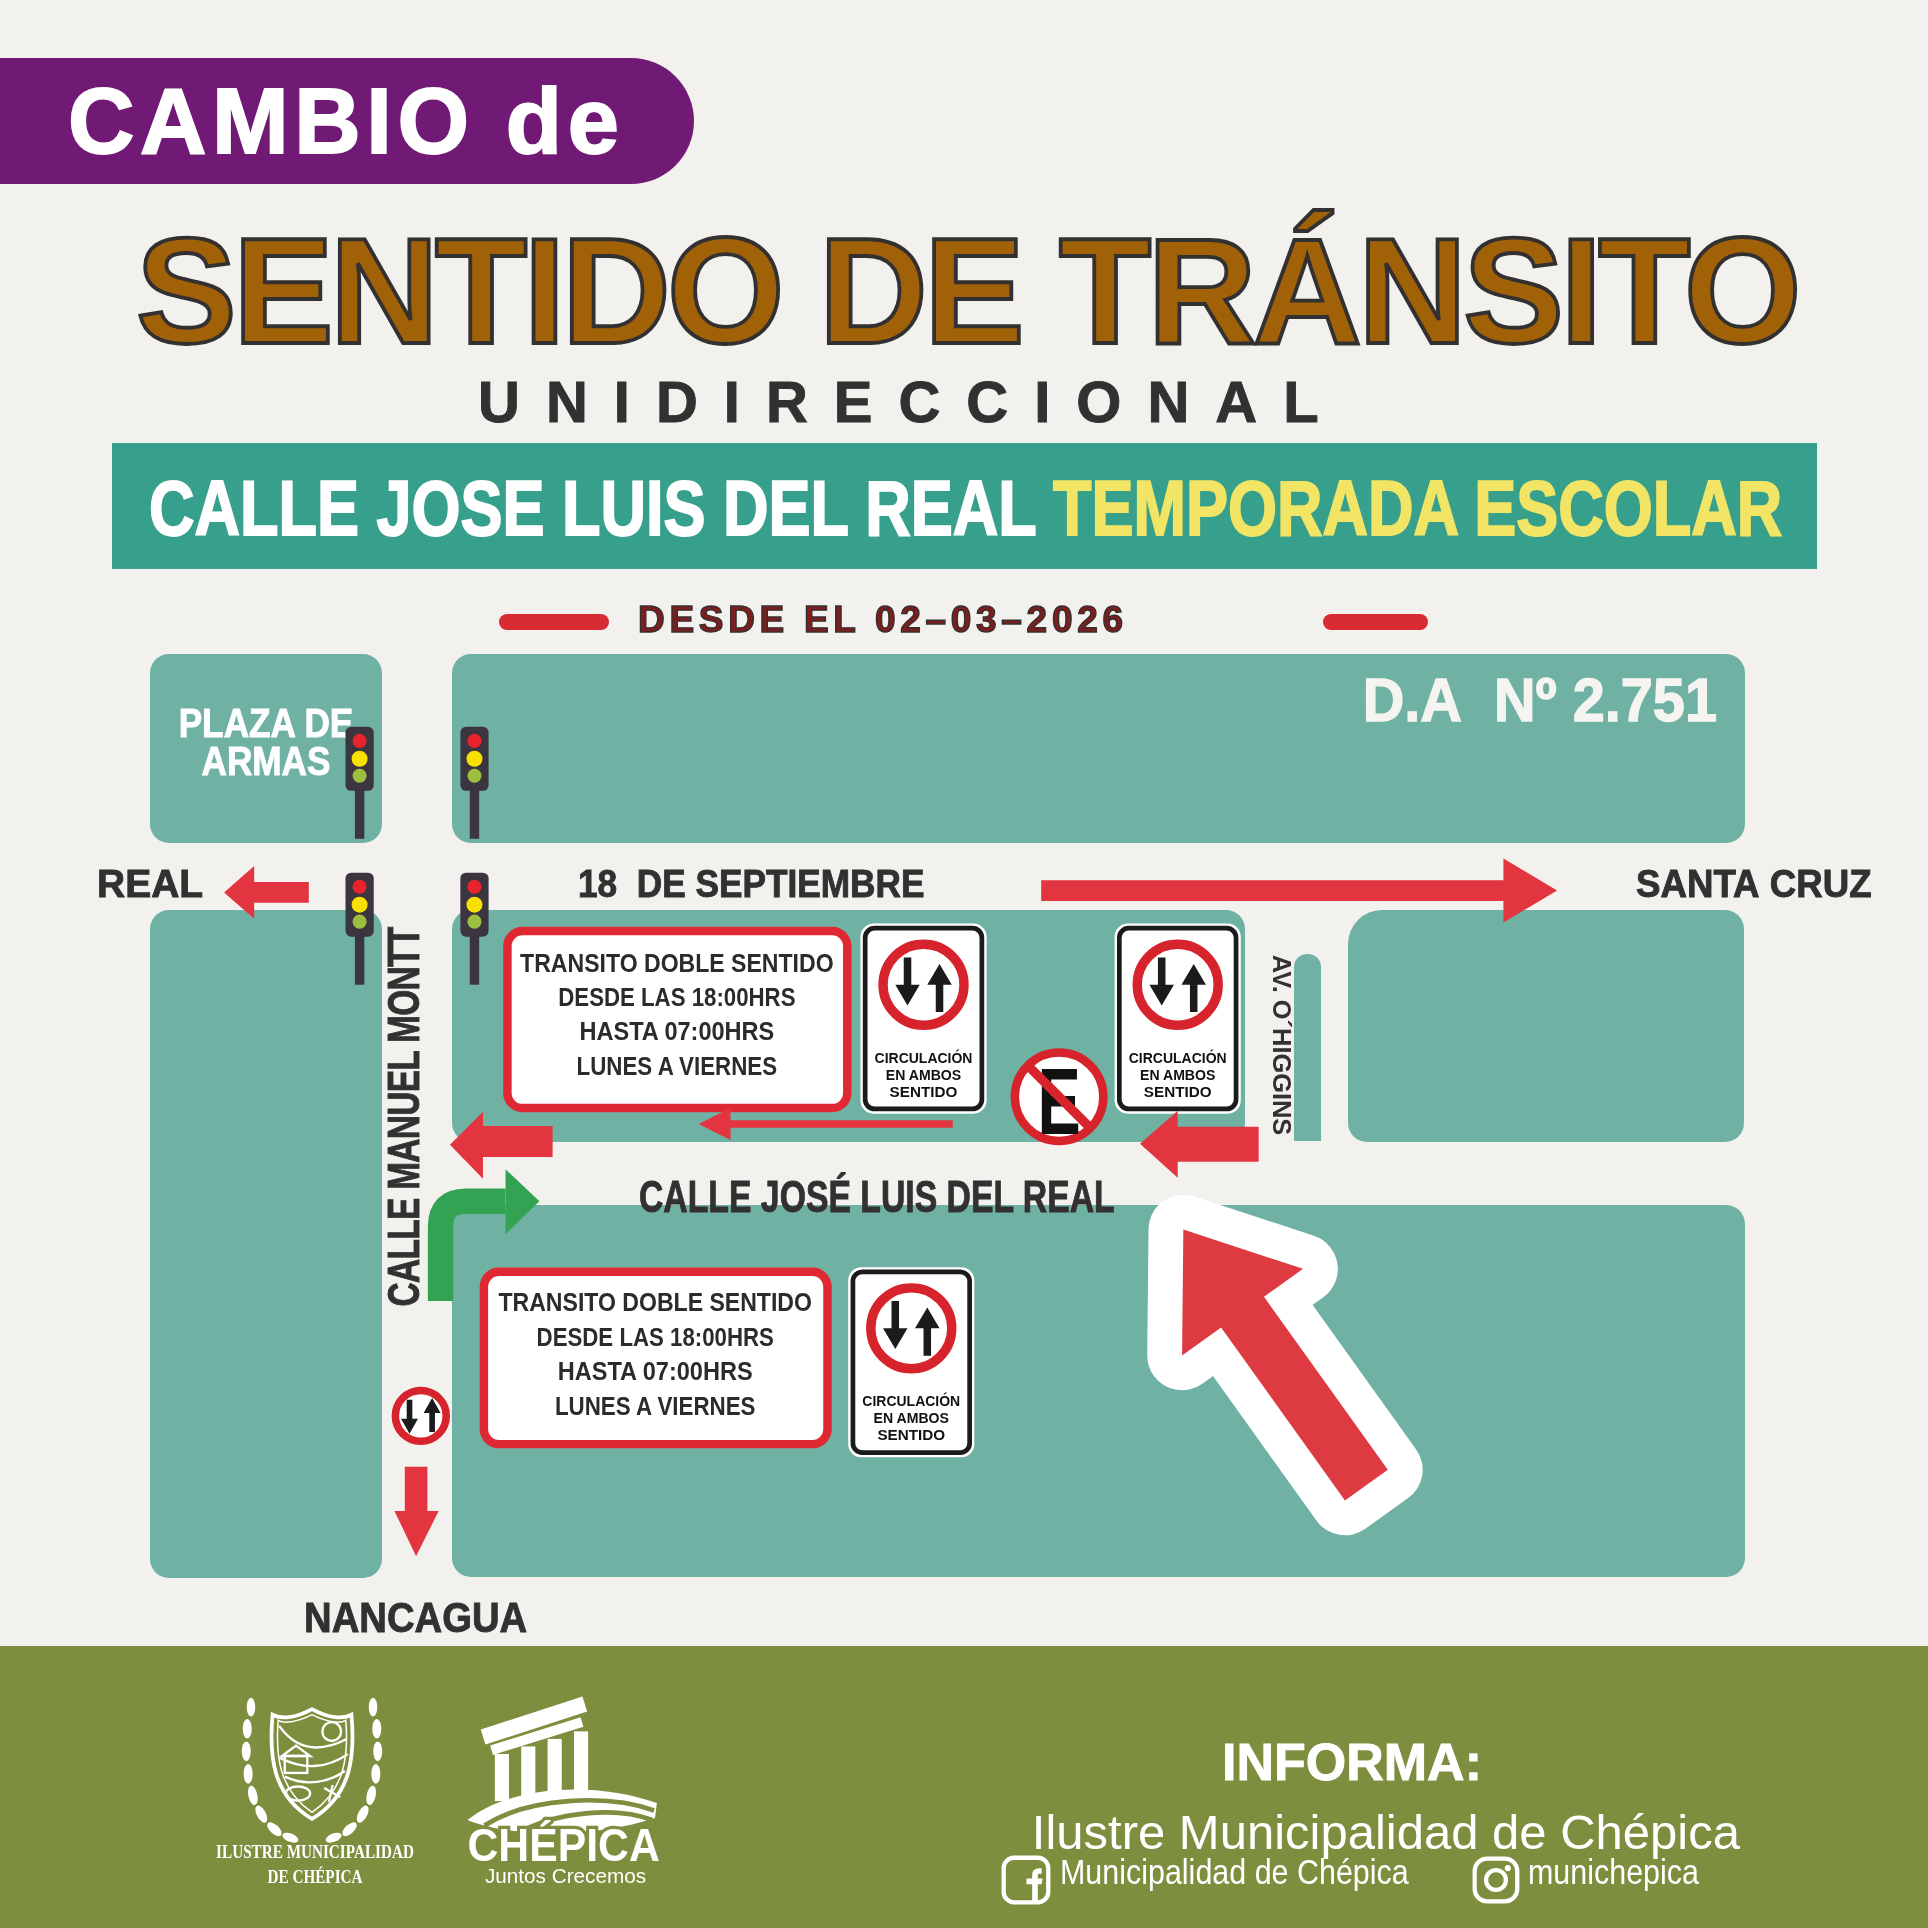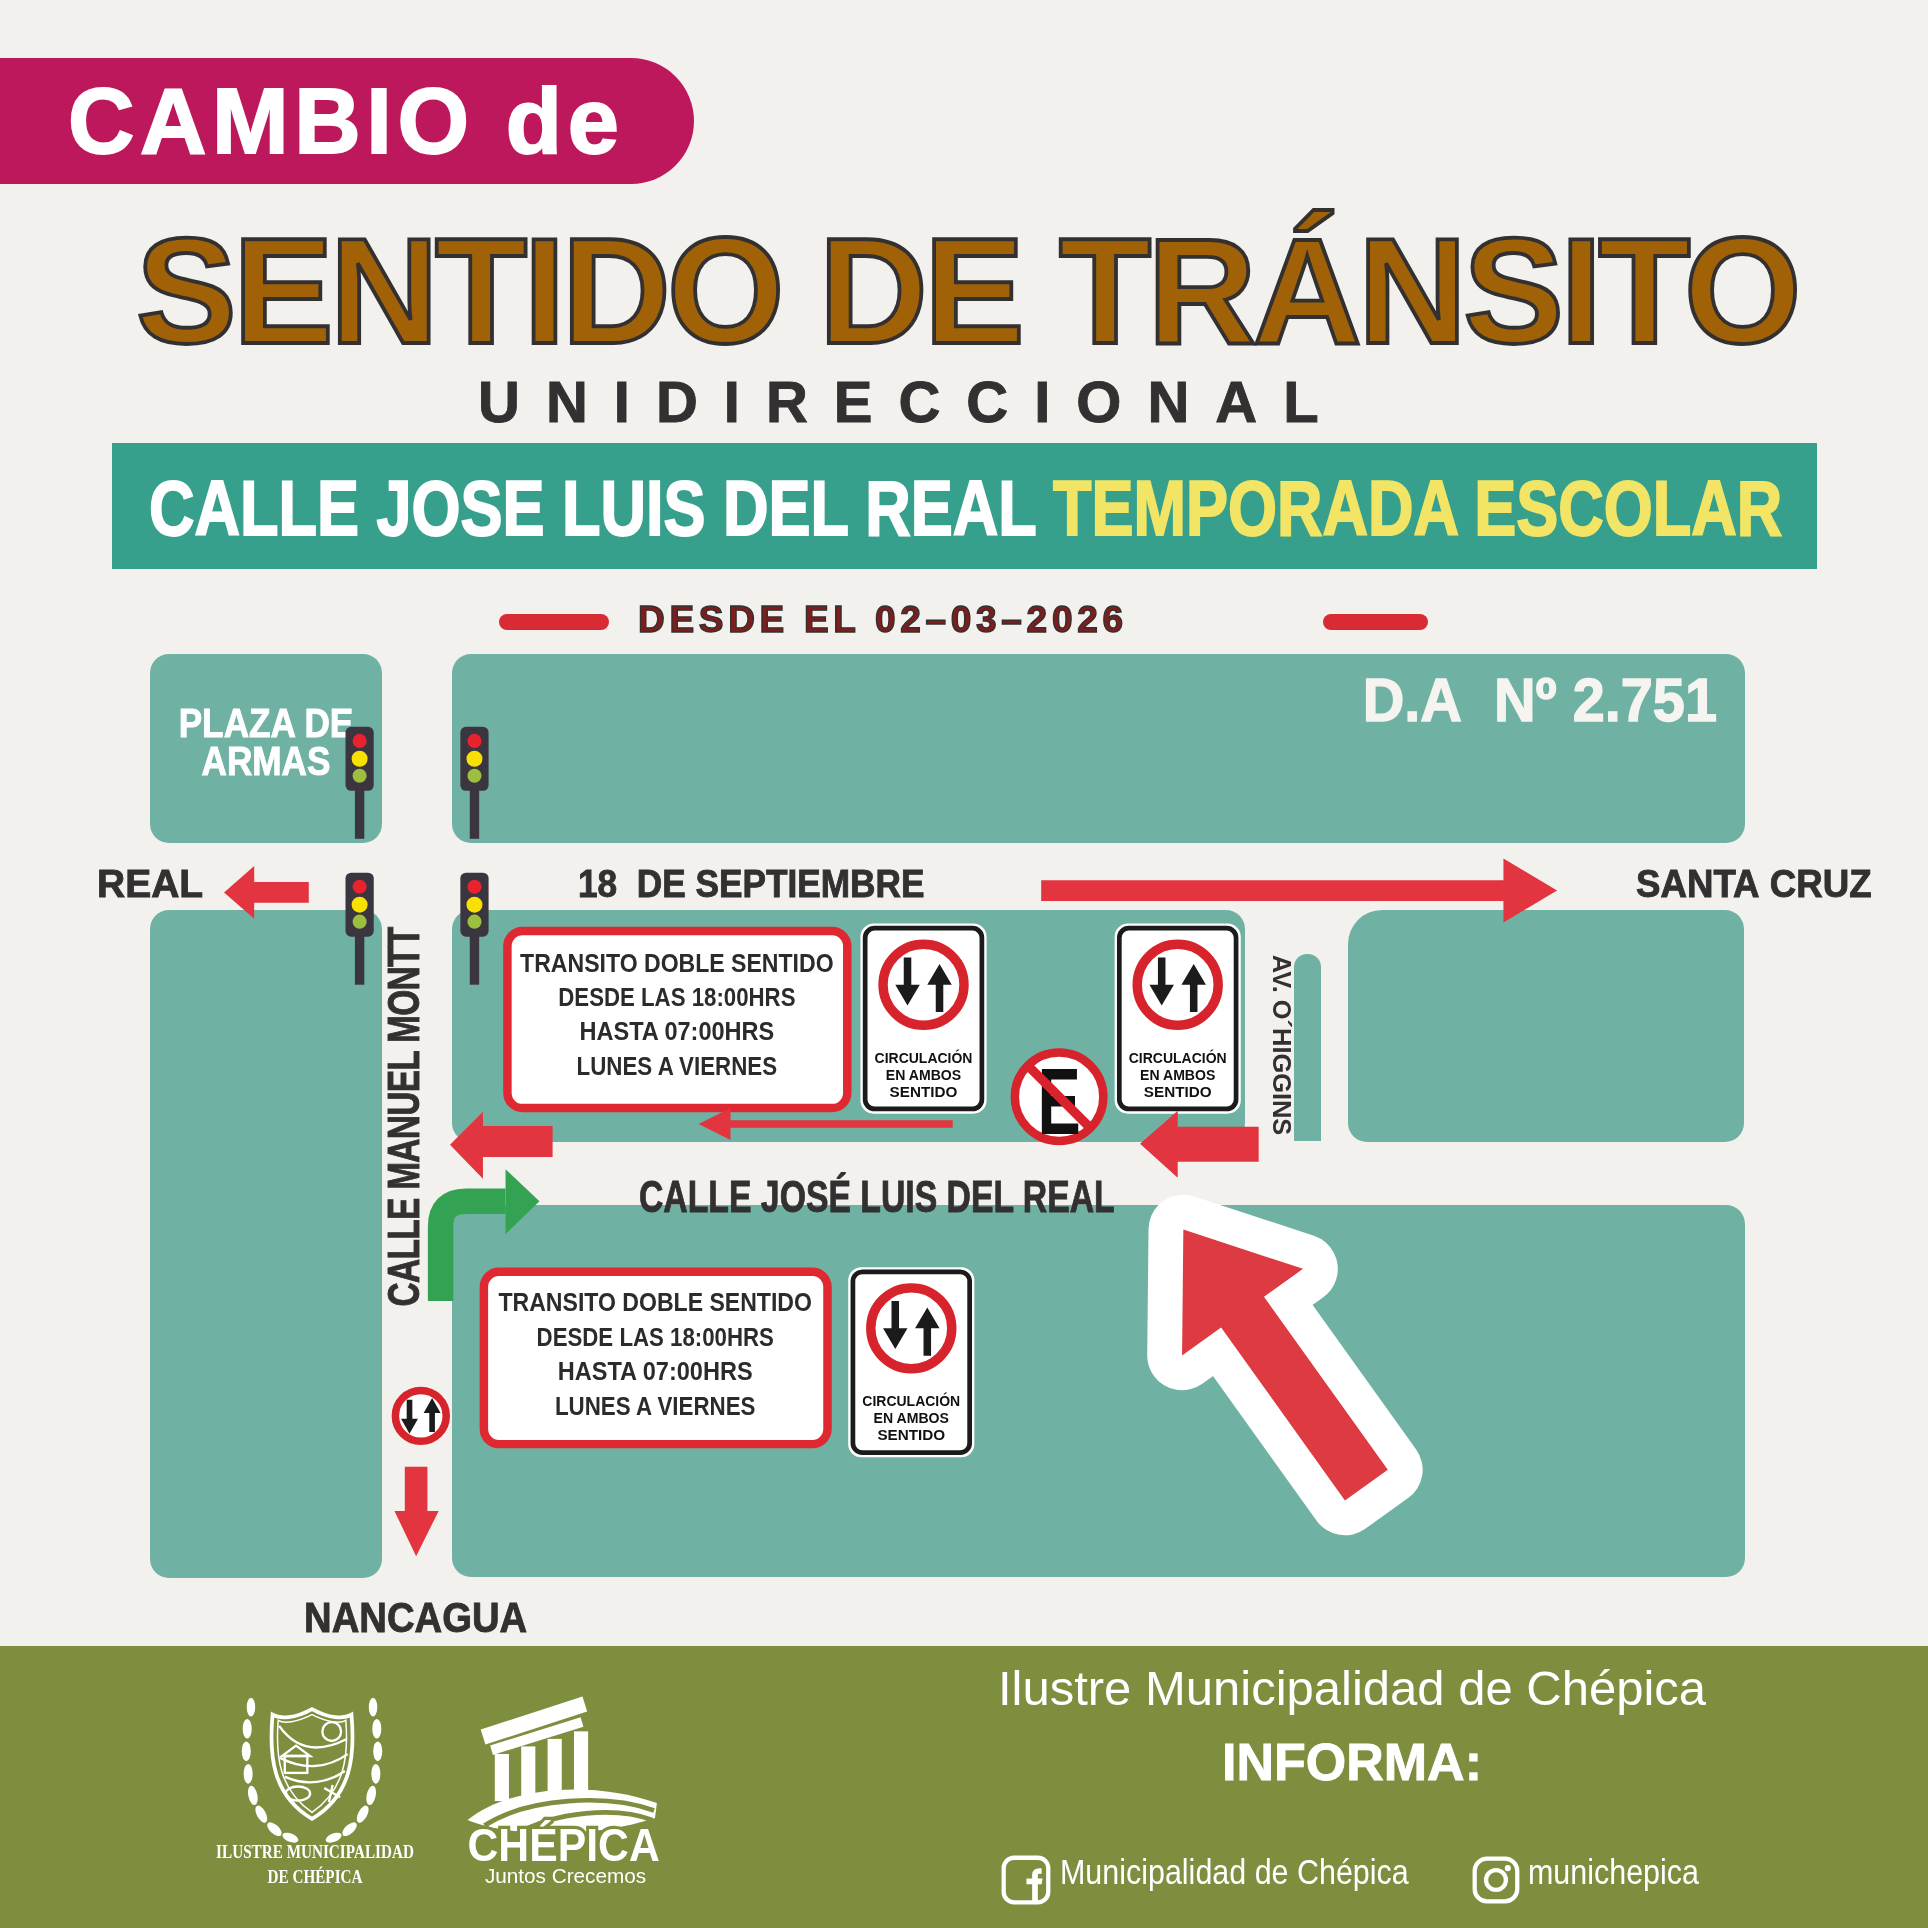--- a/index.html
+++ b/index.html
@@ -6,21 +6,21 @@
   .page{position:relative;width:1928px;height:1928px;background:#F2F1ED;overflow:hidden;
         font-family:"Liberation Sans", sans-serif;}
   .abs{position:absolute;}
   .blk{position:absolute;background:#6FB2A4;border-radius:19px;}
   .lbl{position:absolute;color:#333031;font-weight:bold;white-space:nowrap;-webkit-text-stroke:0.9px #333031;}
 </style>
 </head>
 <body>
 <div class="page">
 
-<div class="abs" style="left:0;top:58px;width:694px;height:126px;background:#be185d;border-radius:0 63px 63px 0;color:#fff;font-weight:bold;font-size:92px;line-height:126px;letter-spacing:5.6px;padding-left:68px;box-sizing:border-box;-webkit-text-stroke:1.9px #fff;">CAMBIO de</div>
+<div class="abs" style="left:0;top:58px;width:694px;height:126px;background:#701a75;border-radius:0 63px 63px 0;color:#fff;font-weight:bold;font-size:92px;line-height:126px;letter-spacing:5.6px;padding-left:68px;box-sizing:border-box;-webkit-text-stroke:1.9px #fff;">CAMBIO de</div>
 
 <div class="abs" style="left:136px;top:215px;color:#a16207;font-weight:bold;font-size:151px;line-height:151px;letter-spacing:-3.8px;white-space:nowrap;-webkit-text-stroke:3.8px #333031;">SENTIDO DE TRÁNSITO</div>
 
 <div class="abs" style="left:478px;top:373px;color:#333031;font-weight:bold;font-size:58px;line-height:58px;letter-spacing:26px;white-space:nowrap;-webkit-text-stroke:0.9px #333031;">UNIDIRECCIONAL</div>
 
 <div class="abs" style="left:112px;top:443px;width:1705px;height:126px;background:#37A08C;"></div>
 
 <div class="abs" style="left:149px;top:443px;height:126px;line-height:130px;font-weight:bold;font-size:77px;color:#fff;white-space:nowrap;transform:scaleX(0.818);transform-origin:0 50%;-webkit-text-stroke:1.9px currentColor;">CALLE JOSE LUIS DEL REAL <span style="color:#F2E566;-webkit-text-stroke:1.9px #F2E566;">TEMPORADA ESCOLAR</span></div>
 
 <div class="abs" style="left:499px;top:614px;width:110px;height:16px;background:#D92B33;border-radius:8.5px;"></div>
@@ -153,21 +153,21 @@
 
   <g transform="translate(1257,1306) rotate(-35.6)">
     <path d="M0,0 L79,108 L28,108 L28,334 L-28,334 L-28,108 L-79,108 Z" fill="#DD3A42" stroke="#fff" stroke-width="74" stroke-linejoin="round" paint-order="stroke"></path>
   </g>
 </svg>
 
 <div class="abs" style="left:0;top:1646px;width:1928px;height:282px;background:#7E8E3F;"></div>
 
 <div class="abs" style="left:964px;top:1696px;width:776px;text-align:center;color:#fff;font-weight:bold;font-size:52px;line-height:52px;margin-top:40px;-webkit-text-stroke:0.9px #fff;">INFORMA:</div>
 
-<div class="abs" style="left:964px;top:1664px;width:776px;text-align:center;color:#fff;font-size:49px;line-height:49px;">Ilustre Municipalidad de Chépica</div>
+<div class="abs" style="left:964px;top:1808px;width:776px;text-align:right;color:#fff;font-size:49px;line-height:49px;">Ilustre Municipalidad de Chépica</div>
 
 <svg class="abs" style="left:998px;top:1853px;" width="55" height="55" viewBox="0 0 58 58">
   <rect x="6" y="5" width="47" height="47" rx="11" fill="none" stroke="#fff" stroke-width="4.5"></rect>
   <path d="M36,52 L36,33 L30,33 L30,27 L36,27 L36,23 Q36,16 44,16 L46,16 L46,22 L43,22 Q42,22 42,24 L42,27 L47,27 L46,33 L42,33 L42,52 Z" fill="#fff"></path>
 </svg>
 
 <div class="abs" style="left:1060px;top:1854px;color:#fff;font-size:35px;line-height:35px;white-space:nowrap;transform:scaleX(0.87);transform-origin:0 50%;">Municipalidad de Chépica</div>
 
 <svg class="abs" style="left:1469px;top:1853px;" width="53" height="53" viewBox="0 0 56 56">
   <rect x="6" y="6" width="45" height="45" rx="13" fill="none" stroke="#fff" stroke-width="4.5"></rect>

